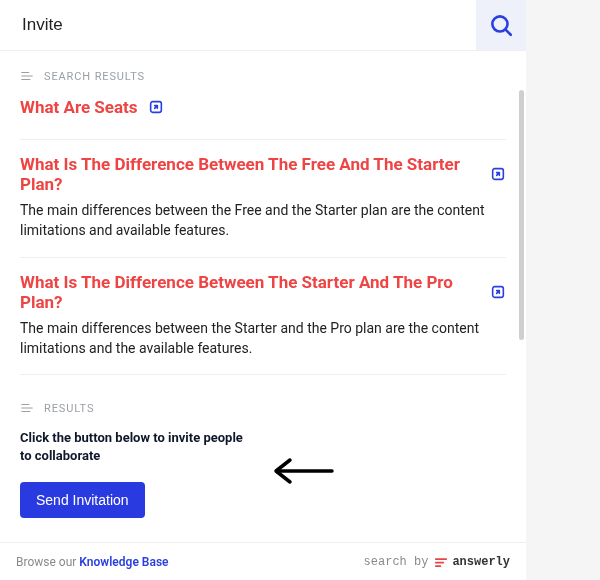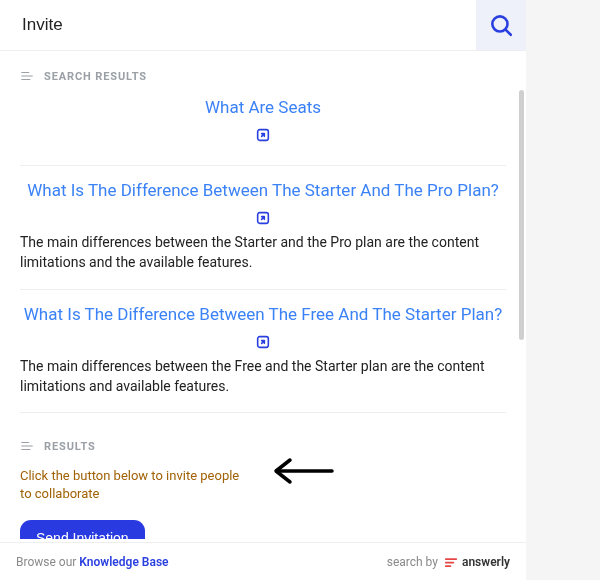--- a/index.html
+++ b/index.html
@@ -2,34 +2,34 @@
 <html><head>
   <meta charset="utf-8">
   <style>
     * { margin:0; padding:0; box-sizing:border-box; }
     body { font-family:-apple-system,BlinkMacSystemFont,"Segoe UI",Roboto,Helvetica,Arial,sans-serif; background:#f5f5f5; width:600px; height:580px; overflow:hidden; color:#222; }
     .panel { background:#fff; width:526px; height:580px; position:relative; }
     .search-row { display:flex; align-items:center; border-bottom:1px solid #eee; }
     .search-input { flex:1; border:none; outline:none; font-size:17px; font-weight:500; padding:14px 22px; color:#222; background:transparent; }
     .search-btn { width:50px; height:50px; background:#eef1fa; display:flex; align-items:center; justify-content:center; cursor:pointer; }
     .content { padding:18px 20px 0 20px; height:488px; overflow-y:auto; }
-    .section-header { display:flex; align-items:center; gap:10px; color:#9aa0a6; font-size:11px; letter-spacing:.08em; font-weight:700; margin-bottom:14px; }
+    .section-header { display:flex; align-items:center; gap:10px; color:#9aa0a6; font-size:11px; letter-spacing:.08em; font-weight:400; margin-bottom:14px; }
     .result { padding-bottom:16px; margin-bottom:14px; border-bottom:1px solid #eee; }
     .result:last-of-type { border-bottom:none; }
-    .result-title { display:flex; align-items:center; gap:10px; font-size:17px; font-weight:400; color:#3b82f6; cursor:pointer; margin-bottom:6px;flex-direction:column; }
+    .result-title { display:flex; align-items:center; gap:10px; font-size:17px; font-weight:700; color:#ef4444; cursor:pointer; margin-bottom:6px; }
     .result-snippet { font-size:14px; color:#222; line-height:1.45; }
     .result-snippet b { font-weight:700; }
     .actions-block { margin-top:26px; }
     .action-title { font-size:17px; font-weight:500; color:#222; margin-bottom:6px; }
-    .action-desc { font-size:13px; color:#a16207; max-width:230px; line-height:1.4; margin-bottom:16px; }
-    .primary-btn { background:#293be0; color:#fff; border:none; border-radius:11px; padding:10px 16px; font-size:14px; font-weight:500; cursor:pointer; }
+    .action-desc { font-size:13px; color:#0f172a; max-width:230px; line-height:1.4; margin-bottom:16px;font-weight:bold; }
+    .primary-btn { background:#293be0; color:#fff; border:none; border-radius:4px; padding:10px 16px; font-size:14px; font-weight:500; cursor:pointer; }
     .arrow { position:absolute; left:270px; top:456px; pointer-events:none; }
     .footer { position:absolute; bottom:0; left:0; right:0; height:38px; border-top:1px solid #eee; display:flex; align-items:center; justify-content:space-between; padding:0 16px; font-size:12px; color:#8a8a8a; background:#fff;margin-top:37px; }
     .footer a { color:#2a3fe0; text-decoration:none; font-weight:600; cursor:pointer; }
-    .footer-right { display:flex; align-items:center; gap:6px; }
+    .footer-right { display:flex; align-items:center; gap:6px;font-family:Liberation Mono, monospace; }
     .brand { display:flex; align-items:center; gap:4px; font-weight:600; color:#333;justify-content:center; }
     .scrollbar { position:absolute; right:2px; top:90px; width:5px; height:250px; background:#cfcfcf; border-radius:3px; }
 
     
     .open-icon svg, .section-header svg, .search-btn svg, .arrow svg, .brand svg { display:block; }
     .open-icon { display:inline-flex; }
   </style>
 </head>
 <body>
 
@@ -63,45 +63,45 @@
           <svg width="16" height="16" viewBox="0 0 24 24" fill="none" stroke="#2a3fe0" stroke-width="2.4" stroke-linecap="round" stroke-linejoin="round">
               <rect x="4" y="4" width="16" height="16" rx="3"></rect>
               <path d="M10 14 L14 10 M14 14 V10 H10"></path>
             </svg>
         </span>
       </div>
     </div>
 
     <div class="result">
       <div class="result-title">
+        <span>What Is The Difference Between The Free And The Starter Plan?</span>
+        <span class="open-icon">
+          <svg width="16" height="16" viewBox="0 0 24 24" fill="none" stroke="#2a3fe0" stroke-width="2.4" stroke-linecap="round" stroke-linejoin="round">
+              <rect x="4" y="4" width="16" height="16" rx="3"></rect>
+              <path d="M10 14 L14 10 M14 14 V10 H10"></path>
+            </svg>
+        </span>
+      </div>
+      <div class="result-snippet">
+        <span>The main differences between the Free and the Starter plan are the content limitations and available features.</span>
+      </div>
+    </div>
+
+    <div class="result">
+      <div class="result-title">
         <span>What Is The Difference Between The Starter And The Pro Plan?</span>
         <span class="open-icon">
           <svg width="16" height="16" viewBox="0 0 24 24" fill="none" stroke="#2a3fe0" stroke-width="2.4" stroke-linecap="round" stroke-linejoin="round">
               <rect x="4" y="4" width="16" height="16" rx="3"></rect>
               <path d="M10 14 L14 10 M14 14 V10 H10"></path>
             </svg>
         </span>
       </div>
       <div class="result-snippet">
         <span>The main differences between the Starter and the Pro plan are the content limitations and the available features.</span>
-      </div>
-    </div>
-
-    <div class="result">
-      <div class="result-title">
-        <span>What Is The Difference Between The Free And The Starter Plan?</span>
-        <span class="open-icon">
-          <svg width="16" height="16" viewBox="0 0 24 24" fill="none" stroke="#2a3fe0" stroke-width="2.4" stroke-linecap="round" stroke-linejoin="round">
-              <rect x="4" y="4" width="16" height="16" rx="3"></rect>
-              <path d="M10 14 L14 10 M14 14 V10 H10"></path>
-            </svg>
-        </span>
-      </div>
-      <div class="result-snippet">
-        <span>The main differences between the Free and the Starter plan are the content limitations and available features.</span>
       </div>
     </div>
 
     <div class="actions-block">
       <div class="section-header">
         <svg width="14" height="14" viewBox="0 0 24 24" fill="none" stroke="#9aa0a6" stroke-width="2" stroke-linecap="round">
             <line x1="3" y1="6" x2="15" y2="6"></line>
             <line x1="3" y1="12" x2="21" y2="12"></line>
             <line x1="3" y1="18" x2="17" y2="18"></line>
           </svg>

